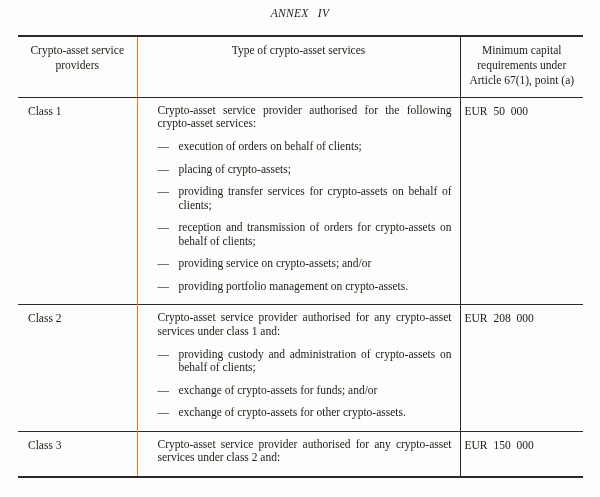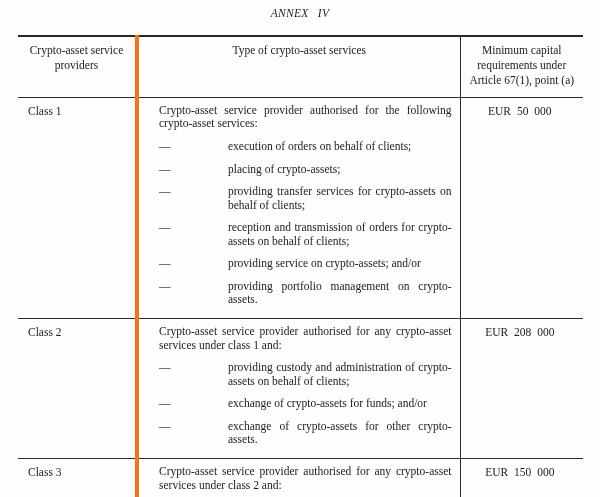--- a/index.html
+++ b/index.html
@@ -58,51 +58,50 @@
     line-height: 1.3;
     border-bottom: 1px solid #2b2a28;
   }
   tbody td {
     border-top: 1px solid #2b2a28;
   }
   tbody tr:first-child td {
     border-top: none;
   }
   .col-services-cell {
-    border-left: 4px solid #f97316;
+    border-left: 1px solid #f97316;
     border-right: 1px solid #2b2a28;
   }
   td.col-class {
     padding: 7px 4px 8px 10px;
   }
   td.col-services {
     padding: 6px 8px 11px 20px;
   }
   td.col-amount {
-    text-align: center;
+    text-align: left;
     padding: 7px 8px 6px 4px;
     word-spacing: 3px;
   }
   .intro {
     margin: 0;
     text-align: justify;
     line-height: 1.18;
   }
   .item {
     display: flex;
     margin-top: 9px;
   }
   .dash {
     flex: 0 0 21px;
   }
   .item-text {
     flex: 1;
     text-align: justify;
     line-height: 1.18;
-    margin-left: 48px;
   }
 </style>
 </head>
 <body>
 
 <div class="doc">
 
   <div class="annex">ANNEX IV</div>
 
 

